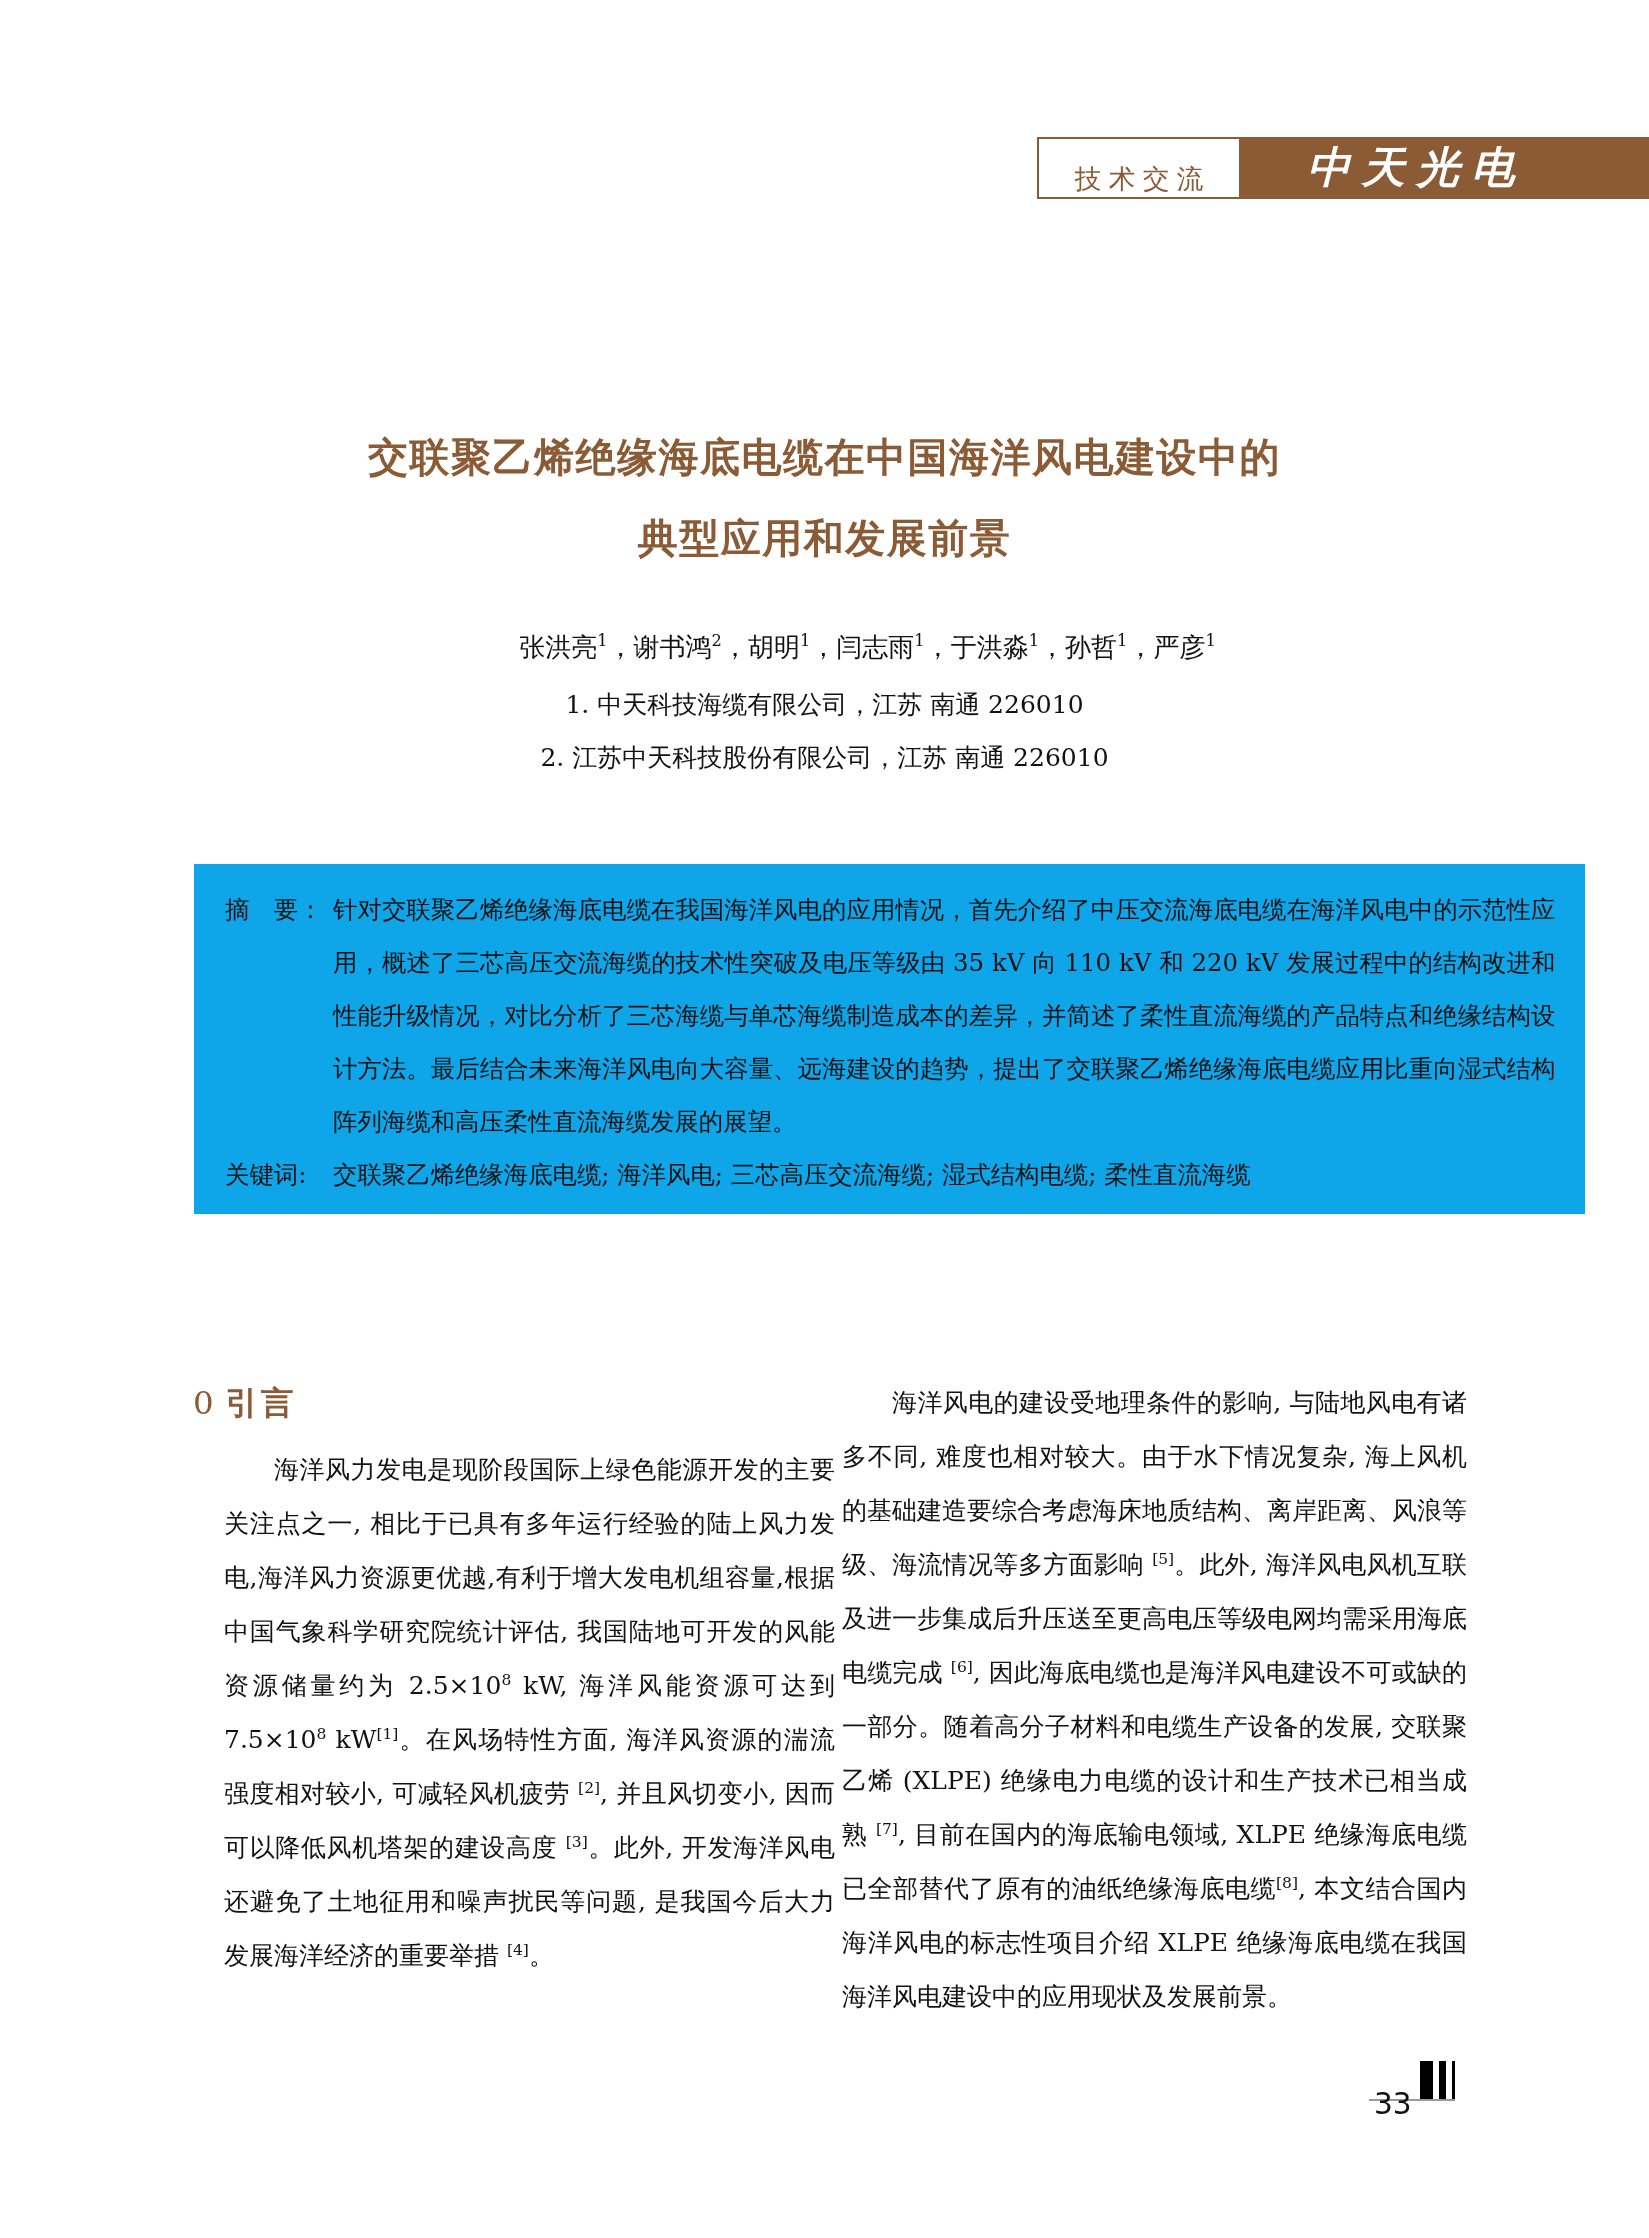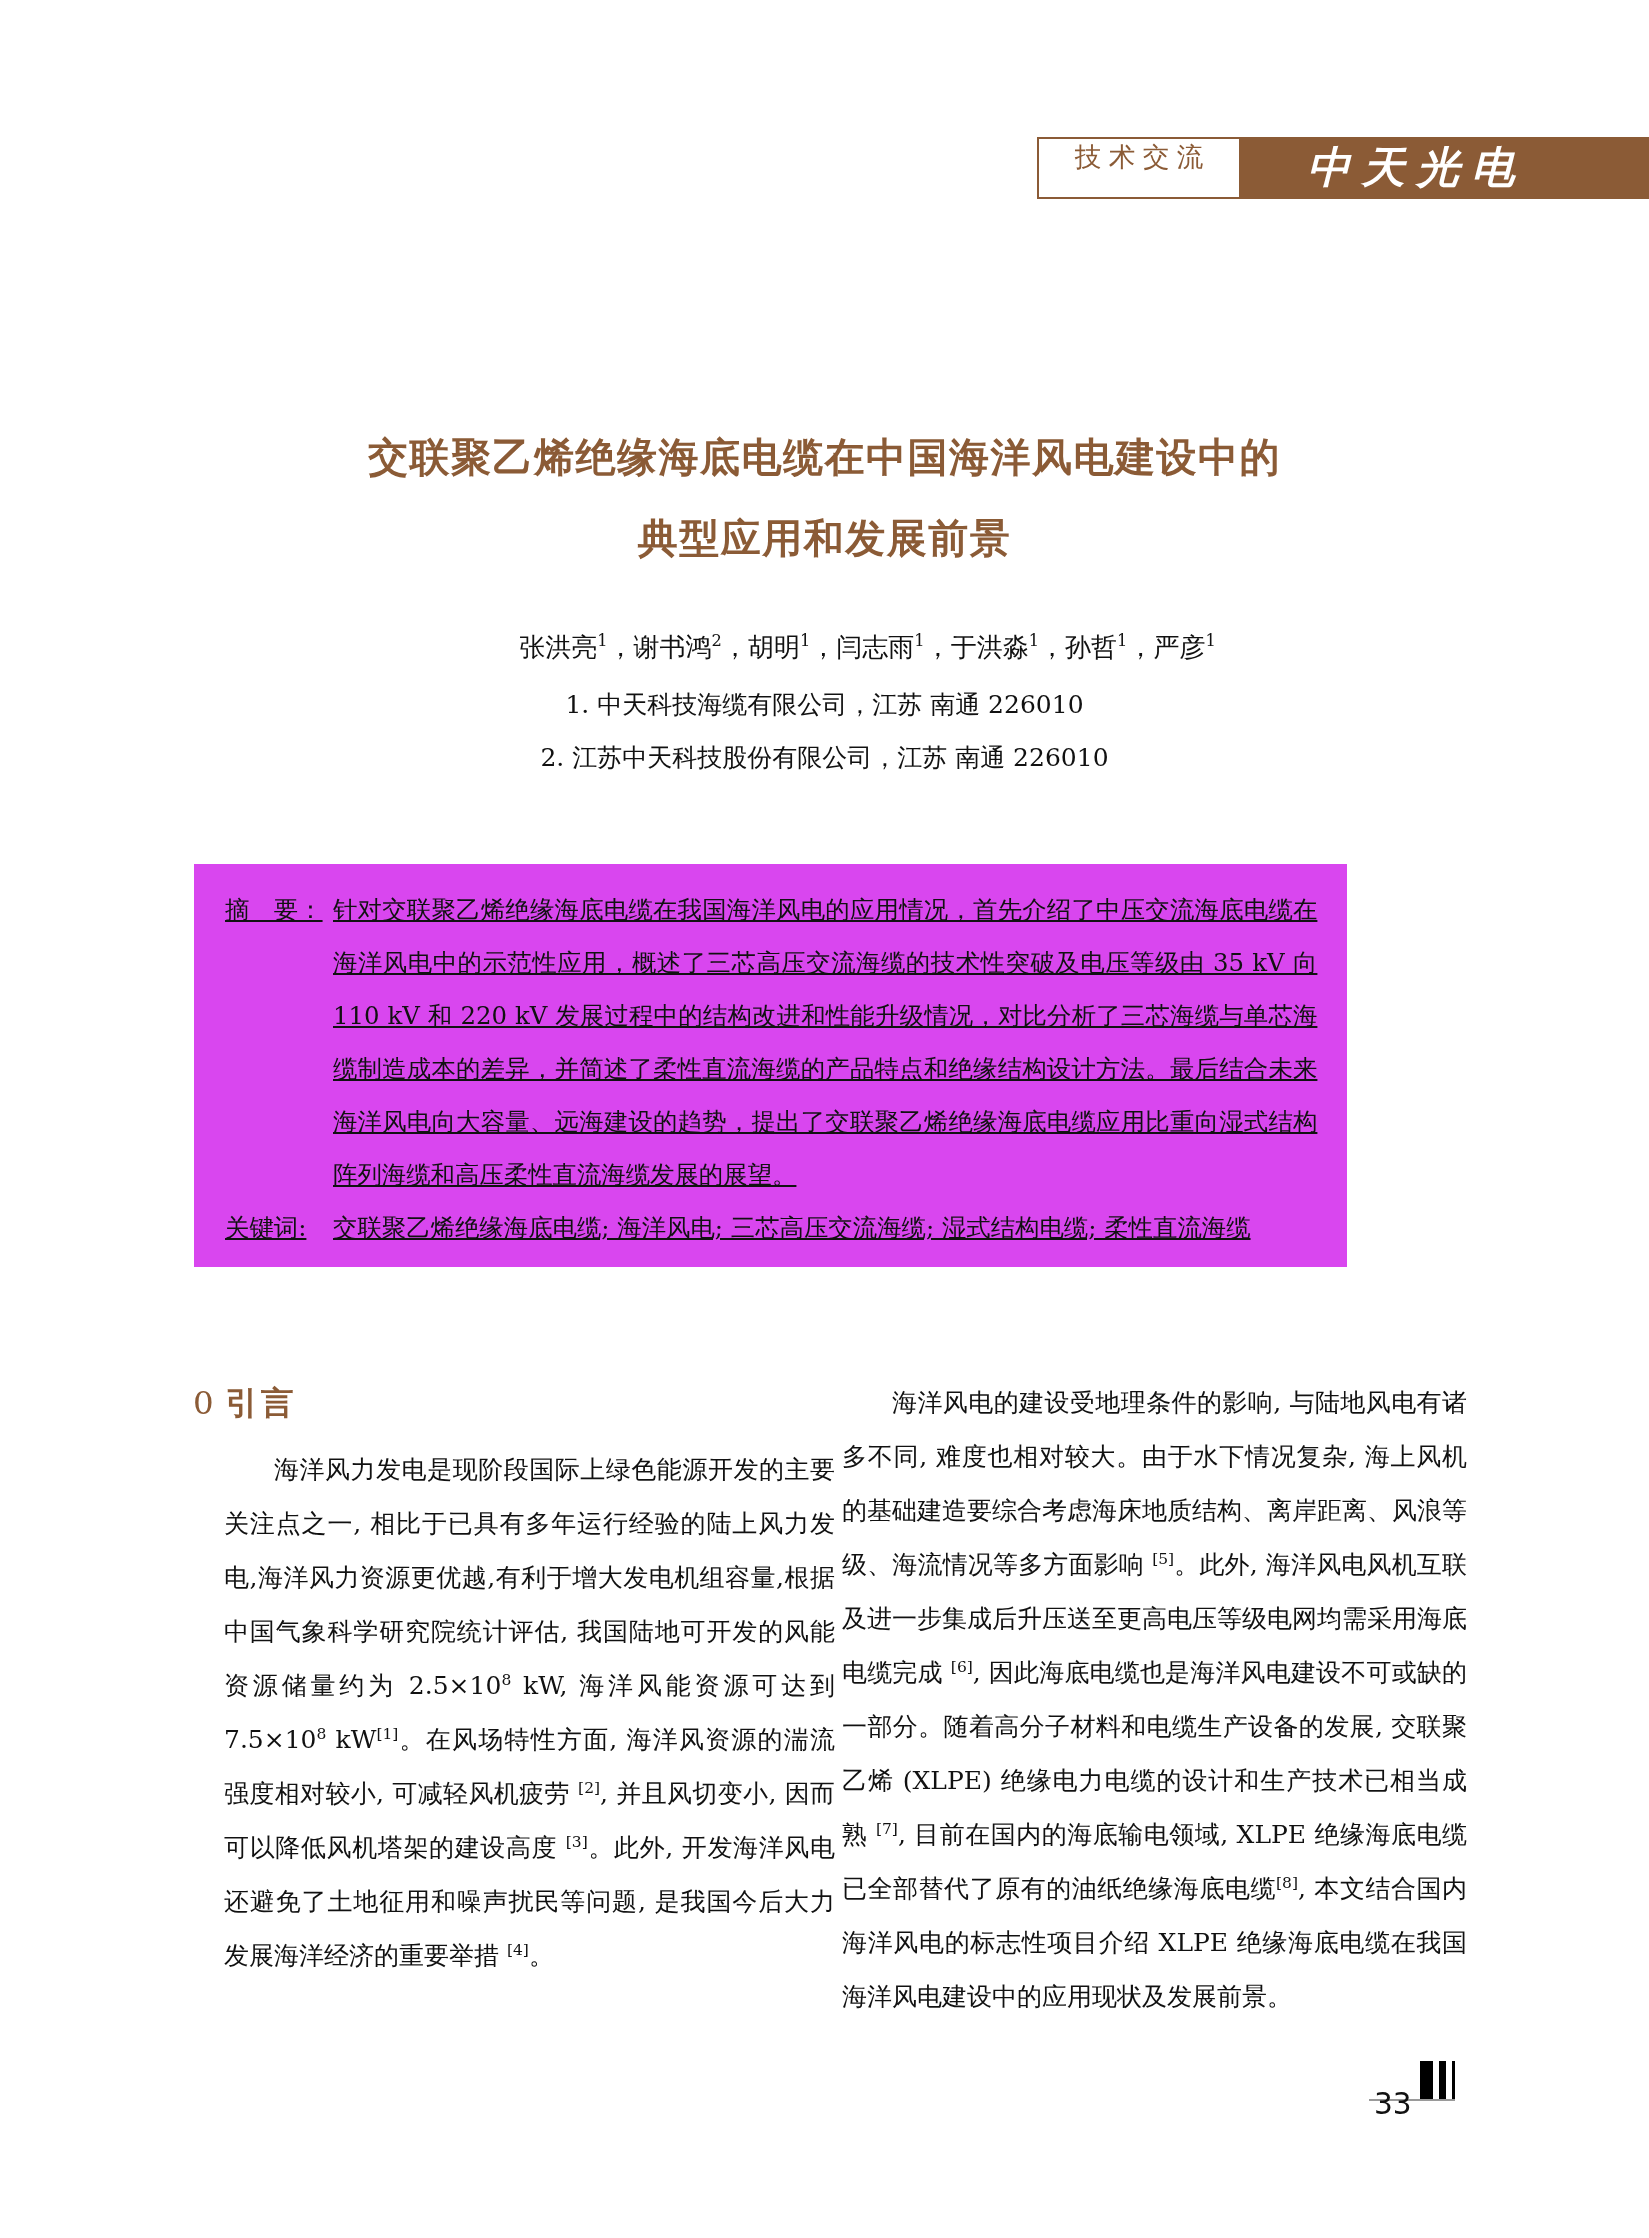--- a/index.html
+++ b/index.html
@@ -12,21 +12,21 @@
     color:#111111;
   }
   
   .header-bar{
     position:absolute;left:1037px;right:0;top:137px;height:62px;
     background:#8B5B36;
   }
   .header-badge{
     position:absolute;left:0;top:0;width:204px;height:62px;
     background:#ffffff;border:2.2px solid #8B5B36;box-sizing:border-box;
-    display:flex;align-items:flex-start;justify-content:center;
+    display:flex;align-items:flex-end;justify-content:center;
     font-family:"DejaVu Sans","Liberation Sans",sans-serif;
     font-size:26.6px;color:#8B5B36;letter-spacing:7.4px;text-indent:7.4px;
     font-weight:500;
   }
   .header-logo{
     position:absolute;left:270px;top:4.4px;height:53px;
     display:flex;align-items:center;
     font-size:43px;color:#ffffff;font-weight:bold;font-style:italic;
     letter-spacing:11.8px;
   }
@@ -42,24 +42,23 @@
   }
   .authors sup{font-size:16.3px;line-height:0;vertical-align:super;}
   .affiliation{
     position:absolute;left:0;width:100%;text-align:center;
     font-size:25px;line-height:37px;color:#111;
   }
   .affiliation.a1{top:686px;}
   .affiliation.a2{top:739px;}
   
   .abstract-box{
-    position:absolute;left:194px;top:864px;width:1153px;box-sizing:border-box;
-    background:#d946ef;
+    position:absolute;left:194px;top:864px;width:1391px;box-sizing:border-box;
+    background:#0ea5e9;
     padding:19px 29.6px 13.3px 31px;
-    text-decoration:underline;
   }
   .abs-row{display:flex;align-items:flex-start;}
   .abs-label{flex:0 0 108px;font-size:24.4px;line-height:53px;white-space:nowrap;}
   .abs-content{flex:1;font-size:24.4px;line-height:53px;text-align:justify;text-justify:inter-ideograph;}
   
   .section-heading{
     position:absolute;left:193px;top:1386px;
     color:#8B5B36;font-size:32.5px;line-height:35px;
     display:flex;align-items:baseline;gap:11.8px;
   }

